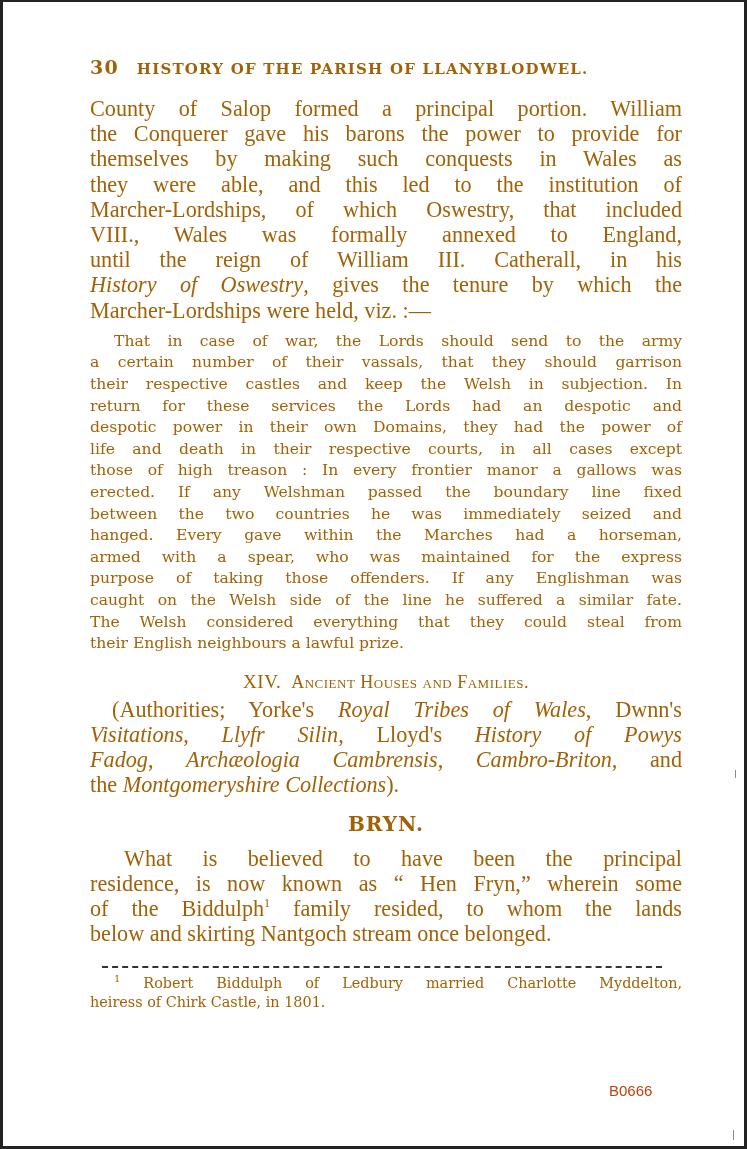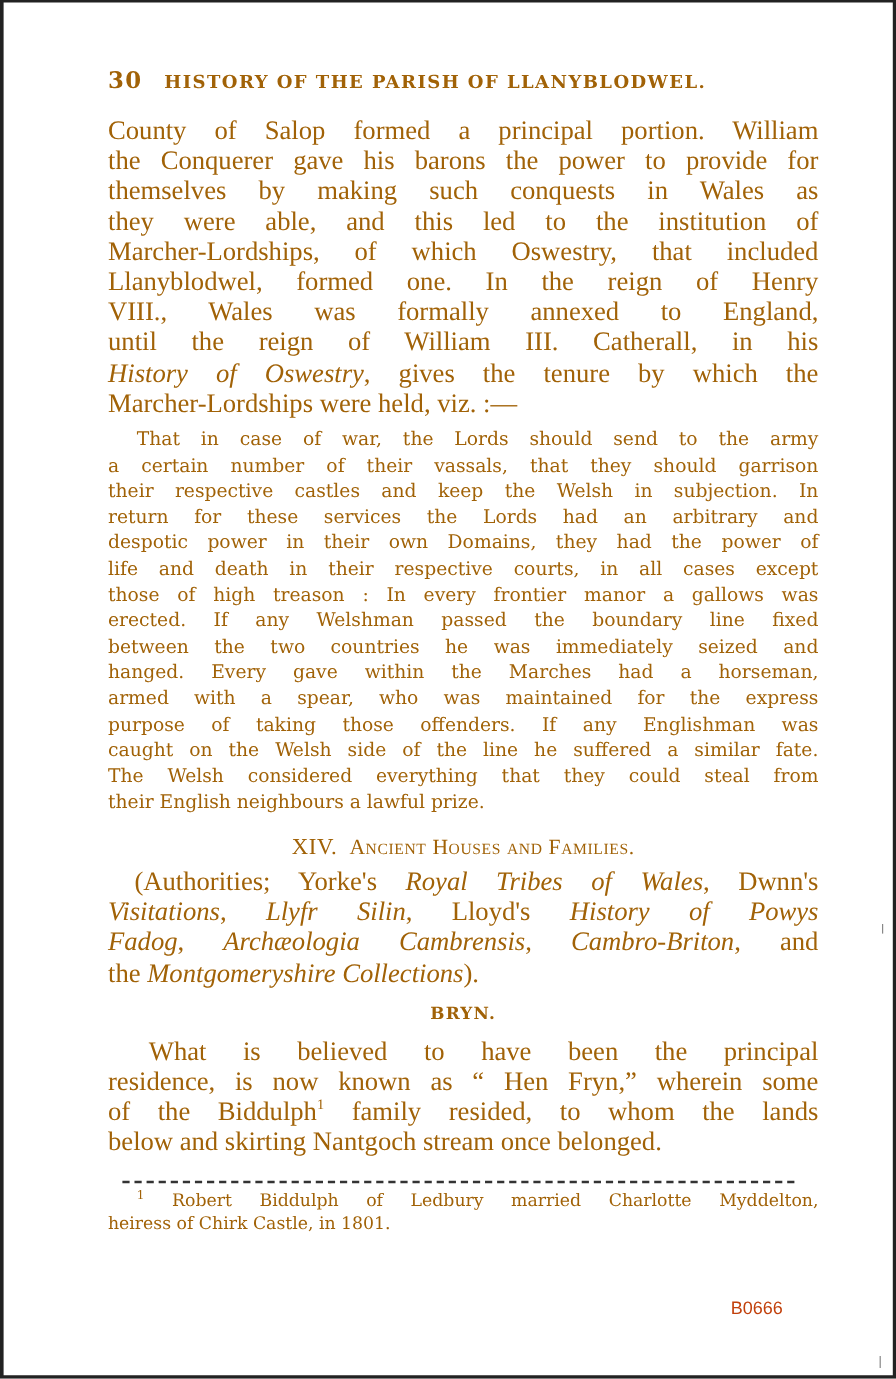--- a/index.html
+++ b/index.html
@@ -43,21 +43,21 @@
     }
     .section-heading .num { font-size: 19px; margin-right: 10px; }
     .section-heading .title { font-variant: small-caps; font-size: 18px; }
     .authorities {
       margin-top: 4px; font-size: 22.2px; line-height: 25.2px;
     }
     .authorities .ln { display: block; text-align: justify; text-align-last: justify; white-space: nowrap; }
     .authorities .ln.first { padding-left: 22px; }
     .authorities .ln.last { text-align-last: left; }
     .sub-heading {
-      margin-top: 14px; text-align: center; font-size: 14px; font-weight: bold; letter-spacing: 1px;
+      margin-top: 14px; text-align: center; font-size: 20px; font-weight: bold; letter-spacing: 1px;
       font-family: "DejaVu Serif", "Liberation Serif", serif;
     }
     .bryn {
       margin-top: 10px; font-size: 22.2px; line-height: 25.2px;
     }
     .bryn .ln { display: block; text-align: justify; text-align-last: justify; white-space: nowrap; }
     .bryn .ln.first { padding-left: 34px; }
     .bryn .ln.last { text-align-last: left; }
     sup { font-size: 12px; vertical-align: 9px; line-height: 0; }
     .footnote-rule {
@@ -95,32 +95,31 @@
   <div class="header">
     <span class="pg">30</span><span>HISTORY OF THE PARISH OF LLANYBLODWEL.</span>
   </div>
 
   <div class="body-text">
     <span class="ln">County of Salop formed a principal portion.  William</span>
     <span class="ln">the Conquerer gave his barons the power to provide for</span>
     <span class="ln">themselves by making such conquests in Wales as</span>
     <span class="ln">they were able, and this led to the institution of</span>
     <span class="ln">Marcher-Lordships, of which Oswestry, that included</span>
-    <span class="ln">Llanyblodwel, formed one.  In the reign of Henry</span>
     <span class="ln">VIII., Wales was formally annexed to England,</span>
     <span class="ln">until the reign of William III.  Catherall, in his</span>
     <span class="ln"><i>History of Oswestry</i><span>, gives the tenure by which the</span></span>
     <span class="ln last">Marcher-Lordships were held, viz. :—</span>
   </div>
 
   <div class="quote">
     <span class="ln first">That in case of war, the Lords should send to the army</span>
     <span class="ln">a certain number of their vassals, that they should garrison</span>
     <span class="ln">their respective castles and keep the Welsh in subjection.  In</span>
-    <span class="ln">return for these services the Lords had an arbitrary and</span>
+    <span class="ln">return for these services the Lords had an despotic and</span>
     <span class="ln">despotic power in their own Domains, they had the power of</span>
     <span class="ln">life and death in their respective courts, in all cases except</span>
     <span class="ln">those of high treason :  In every frontier manor a gallows was</span>
     <span class="ln">erected.  If any Welshman passed the boundary line fixed</span>
     <span class="ln">between the two countries he was immediately seized and</span>
     <span class="ln">hanged.  Every gave within the Marches had a horseman,</span>
     <span class="ln">armed with a spear, who was maintained for the express</span>
     <span class="ln">purpose of taking those offenders.  If any Englishman was</span>
     <span class="ln">caught on the Welsh side of the line he suffered a similar fate.</span>
     <span class="ln">The Welsh considered everything that they could steal from</span>

